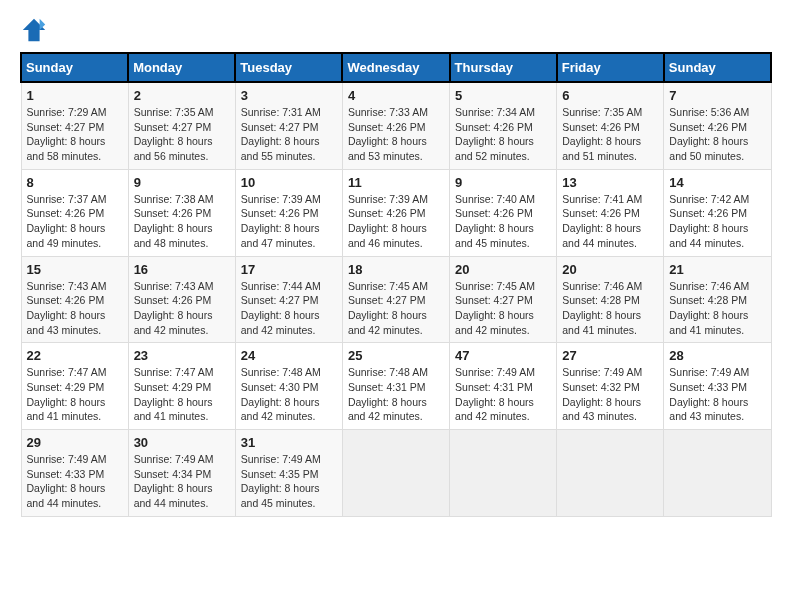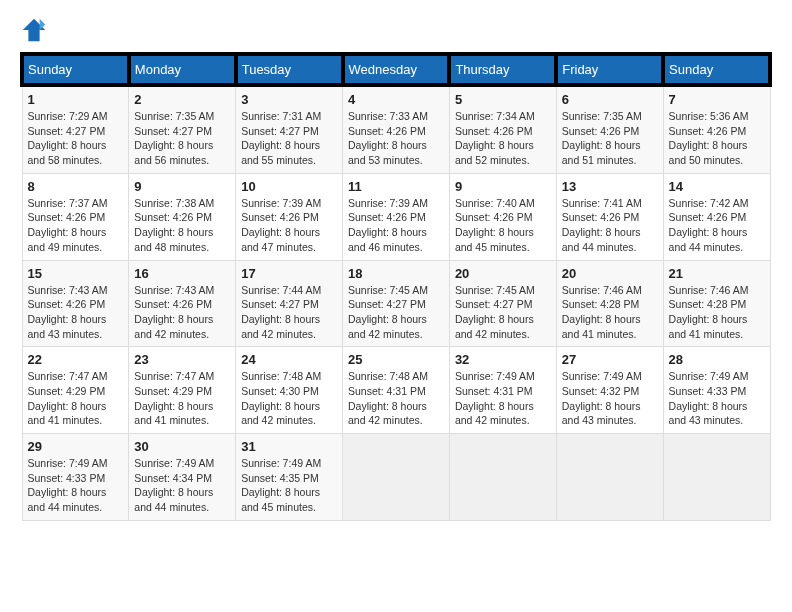--- a/index.html
+++ b/index.html
@@ -57,22 +57,22 @@
       width: 100%;
       border-collapse: collapse;
       font-size: 11px;
     }
     .calendar thead tr th {
       background-color: #1a6bb5;
       color: #fff;
       padding: 6px 4px;
       text-align: left;
       font-size: 13px;
-      font-weight: normal;
-      border: 4px solid #000000;
+      font-weight: bold;
+      border: 2px solid #000000;
     }
     .calendar tbody tr td {
       vertical-align: top;
       padding: 5px 5px;
       border: 1px solid #ddd;
       width: calc(100% / 7);
       min-height: 70px;
       background: #fff;
     }
     .calendar tbody tr:nth-child(odd) td {
@@ -281,21 +281,21 @@
         <span class="day-info">Sunset: 4:30 PM</span><br>
         <span class="day-info">Daylight: 8 hours and 42 minutes.</span>
       </td>
         <td>
         <span class="day-number">25</span>
         <span class="day-info">Sunrise: 7:48 AM</span><br>
         <span class="day-info">Sunset: 4:31 PM</span><br>
         <span class="day-info">Daylight: 8 hours and 42 minutes.</span>
       </td>
         <td>
-        <span class="day-number">32</span>
+        <span class="day-number">47</span>
         <span class="day-info">Sunrise: 7:49 AM</span><br>
         <span class="day-info">Sunset: 4:31 PM</span><br>
         <span class="day-info">Daylight: 8 hours and 42 minutes.</span>
       </td>
         <td>
         <span class="day-number">27</span>
         <span class="day-info">Sunrise: 7:49 AM</span><br>
         <span class="day-info">Sunset: 4:32 PM</span><br>
         <span class="day-info">Daylight: 8 hours and 43 minutes.</span>
       </td>

